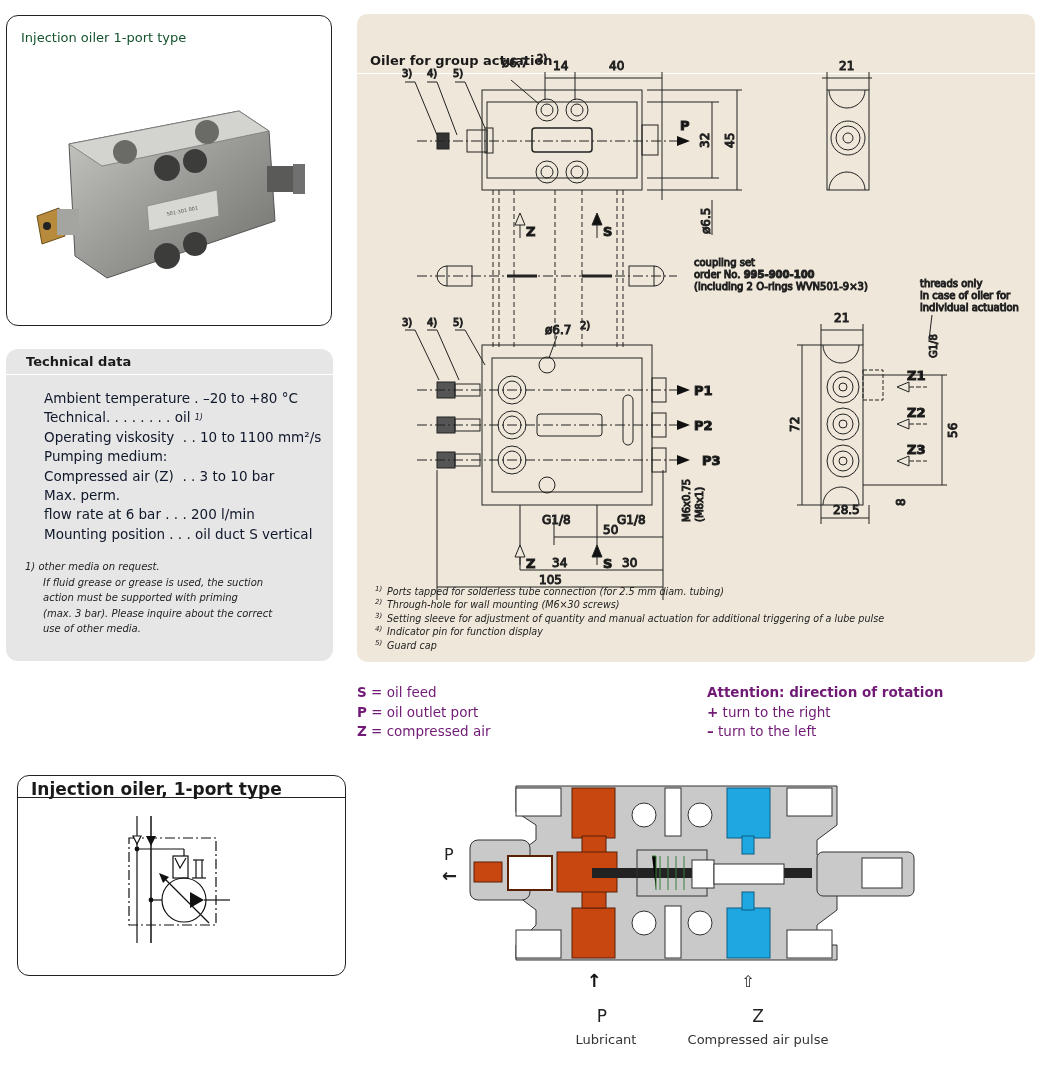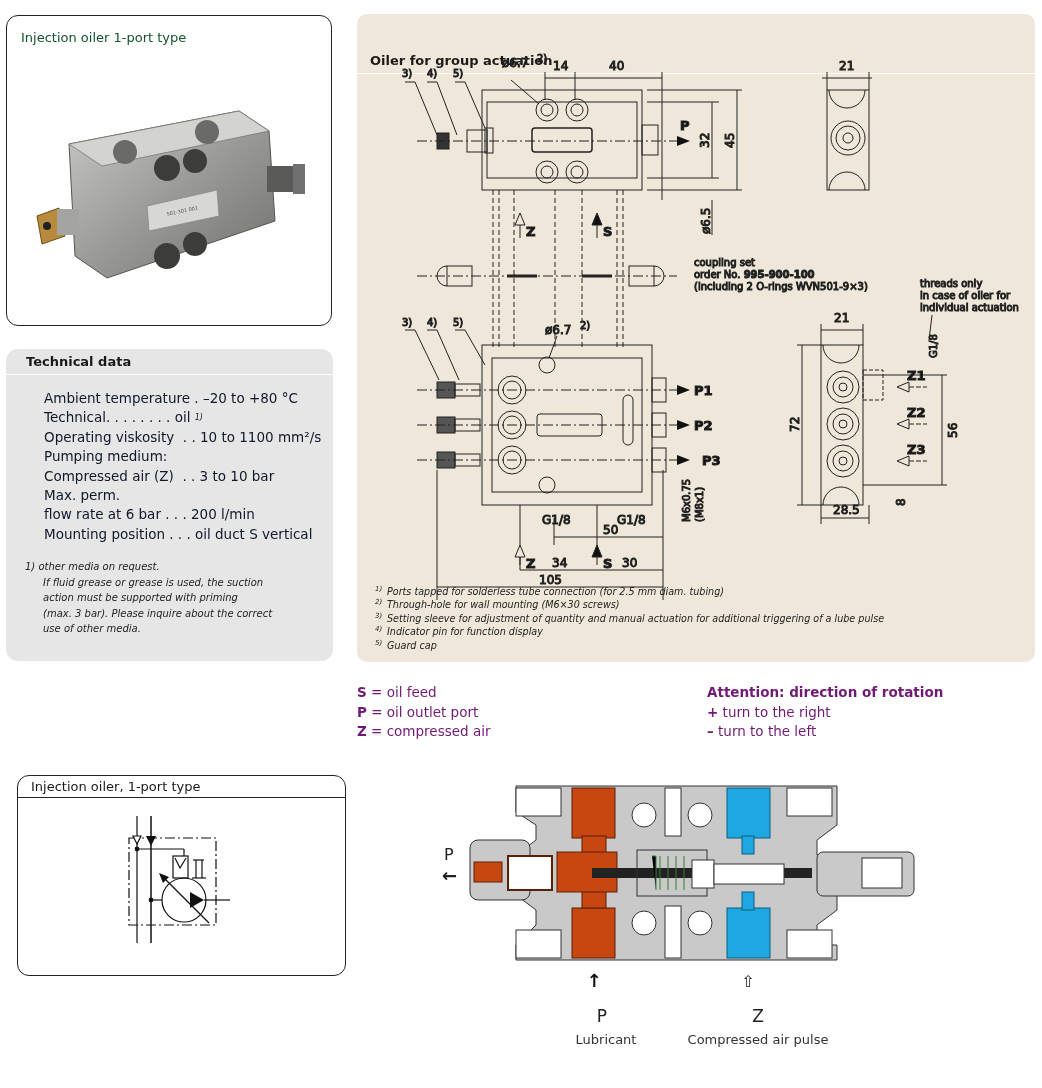--- a/index.html
+++ b/index.html
@@ -31,21 +31,21 @@
   .drawnotes { position: absolute; left: 18px; top: 570px; font-size: 9.6px; font-style: italic; line-height: 11.2px; color: #222; }
   .drawnotes div span.n { font-size: 7px; vertical-align: super; display: inline-block; width: 12px; }
 
   
   .legend { font-size: 13.5px; line-height: 19.5px; color: #701a75; }
   .legend b { font-weight: bold; }
 
   
   #symbol-box { left: 17px; top: 775px; width: 329px; height: 201px; border: 1.3px solid #222; border-radius: 12px; background: #fff; }
   #symbol-box .head { position: absolute; left: 0; top: 0; width: 100%; height: 22px; border-bottom: 1.3px solid #222; }
-  #symbol-box .head span { position: absolute; left: 13px; top: 3px; font-size: 13px; font-weight: normal; }
+  #symbol-box .head span { position: absolute; left: 13px; top: 3px; font-size: 17px; font-weight: bold; }
 </style>
 </head>
 <body>
 
 <div id="photo-box" class="abs">
   <span class="title">Injection oiler 1-port type</span>
   <svg width="326" height="311" style="position:absolute;left:0;top:0">
     <defs>
       <linearGradient id="metal" x1="0" y1="0" x2="1" y2="1">
         <stop offset="0" stop-color="#c9c9c5"></stop>

